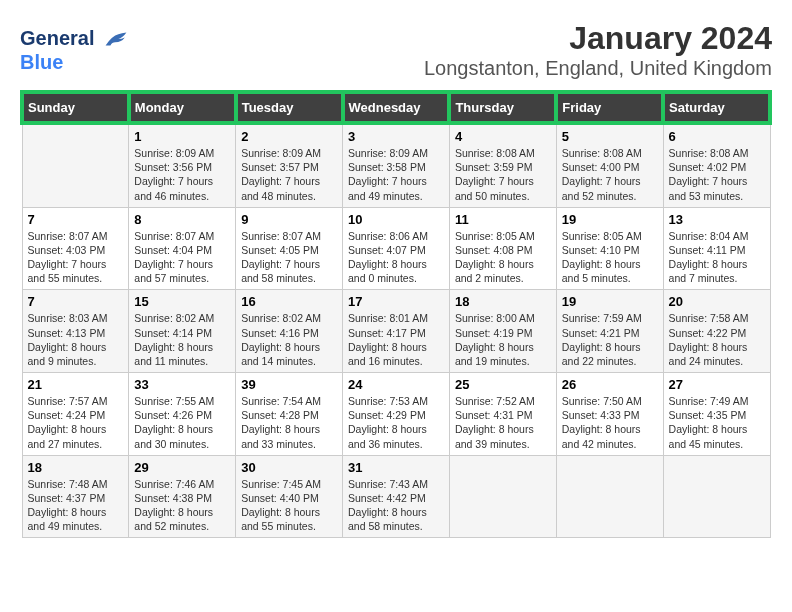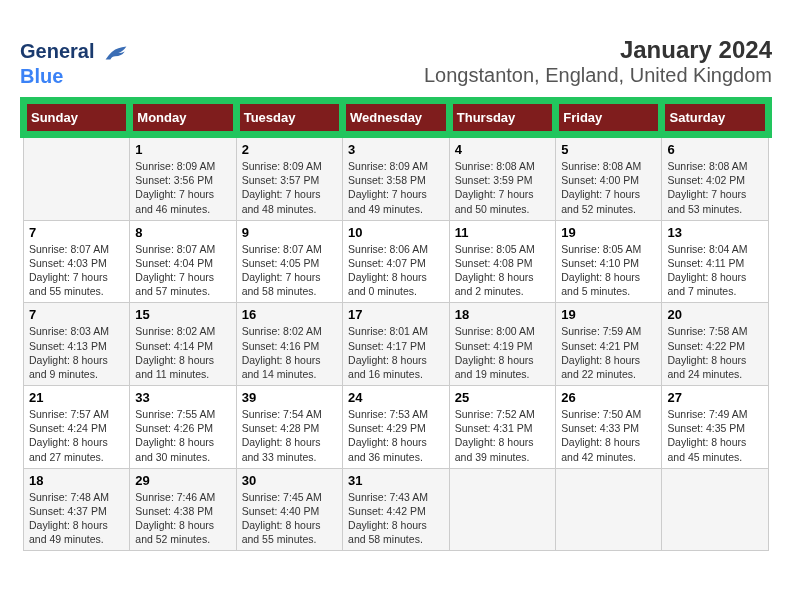--- a/index.html
+++ b/index.html
@@ -6,59 +6,58 @@
     body {
       font-family: Arial, sans-serif;
       background: #fff;
       width: 792px;
       min-height: 612px;
       padding: 20px;
     }
     .header {
       display: flex;
       justify-content: space-between;
-      align-items: flex-end;
+      align-items: center;
       margin-bottom: 10px;
       gap: 36px;
     }
     .logo {
       display: flex;
       align-items: center;
     }
     .logo-icon {
       width: 24px;
       height: 24px;
       margin-left: 4px;
     }
     .title-section {
       text-align: right;
     }
     .month-title {
-      font-size: 24px;
+      font-size: 32px;
       font-weight: bold;
       color: #333;
-      margin-top: 16px;
     }
     .location {
       font-size: 20px;
       color: #555;
     }
     table {
       width: 100%;
       border-collapse: collapse;
       font-size: 11px;
     }
     thead tr th {
-      background-color: #7f1d1d;
+      background-color: #404040;
       color: #fff;
       padding: 6px 4px;
       text-align: left;
       font-size: 13px;
       font-weight: bold;
-      border: 7px solid #22c55e;
+      border: 4px solid #22c55e;
     }
     tbody tr td {
       border: 1px solid #ccc;
       vertical-align: top;
       padding: 4px 5px;
       height: 80px;
       width: 107px;
     }
     tbody tr:nth-child(odd) td {
       background-color: #f5f5f5;

